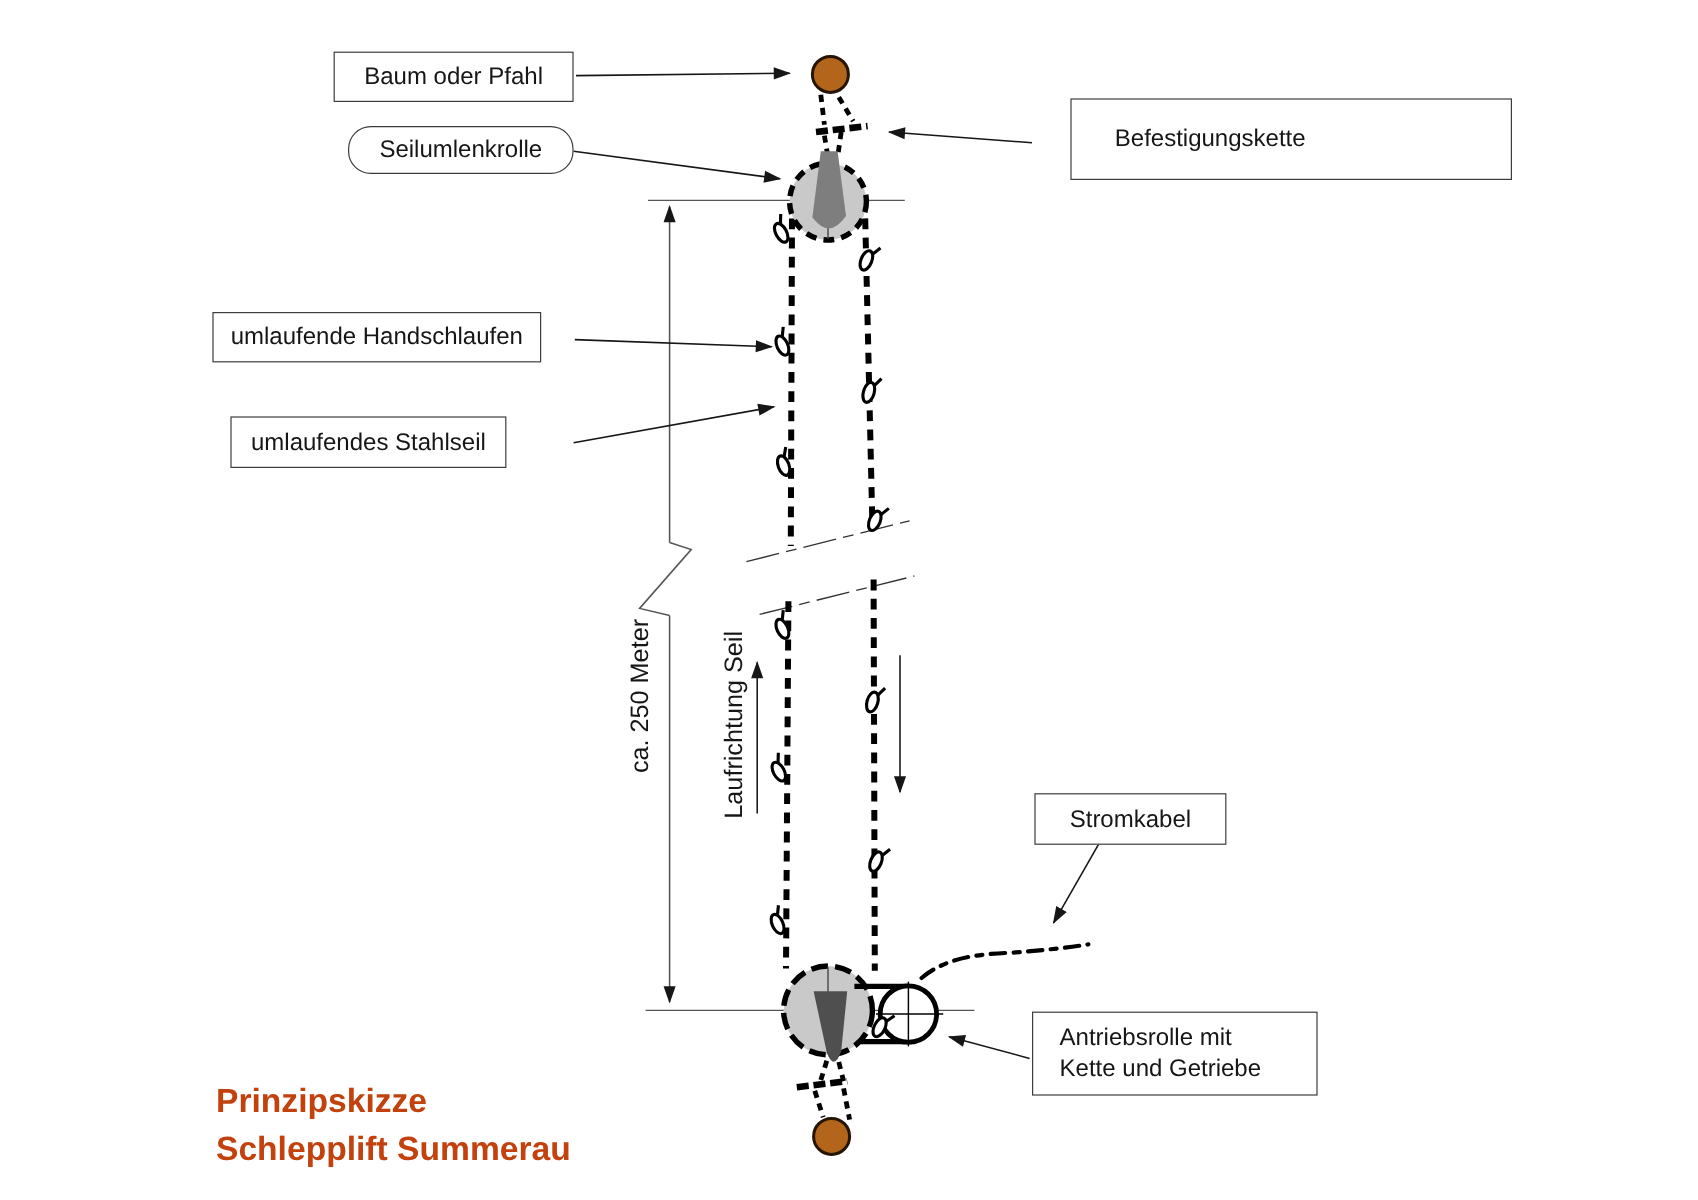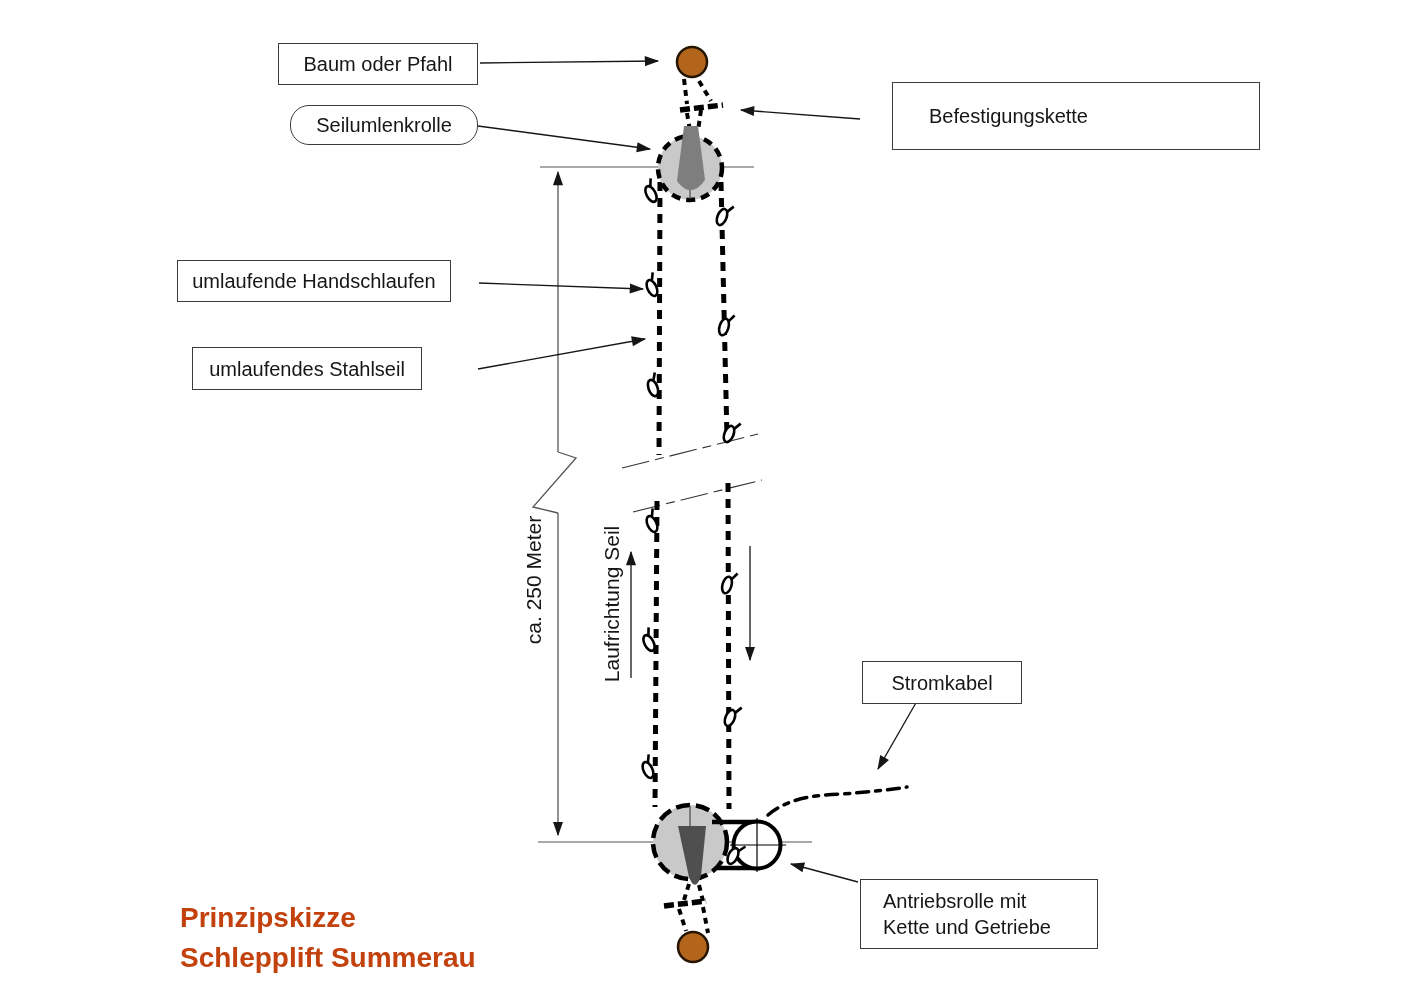--- a/index.html
+++ b/index.html
@@ -149,21 +149,21 @@
   </div>
 
   <div class="labelbox" style="left:192px;top:347px;width:230px;height:43px;">
     <span>umlaufendes Stahlseil</span>
   </div>
 
   <div class="labelbox" style="left:862px;top:661px;width:160px;height:43px;">
     <span>Stromkabel</span>
   </div>
 
-  <div class="labelbox leftalign" style="left:860px;top:843px;width:238px;height:70px;padding-left:22px;margin-top:36px;">
+  <div class="labelbox leftalign" style="left:860px;top:843px;width:238px;height:70px;padding-left:22px;">
     <span class="twoline">
       <span class="twoline">Antriebsrolle mit</span>
       <span class="twoline">Kette und Getriebe</span>
     </span>
   </div>
 
   <div class="rot" style="left:455px;top:567px;width:160px;height:26px;">ca. 250 Meter</div>
 
   <div class="rot" style="left:527px;top:591px;width:172px;height:26px;">Laufrichtung Seil</div>
 

